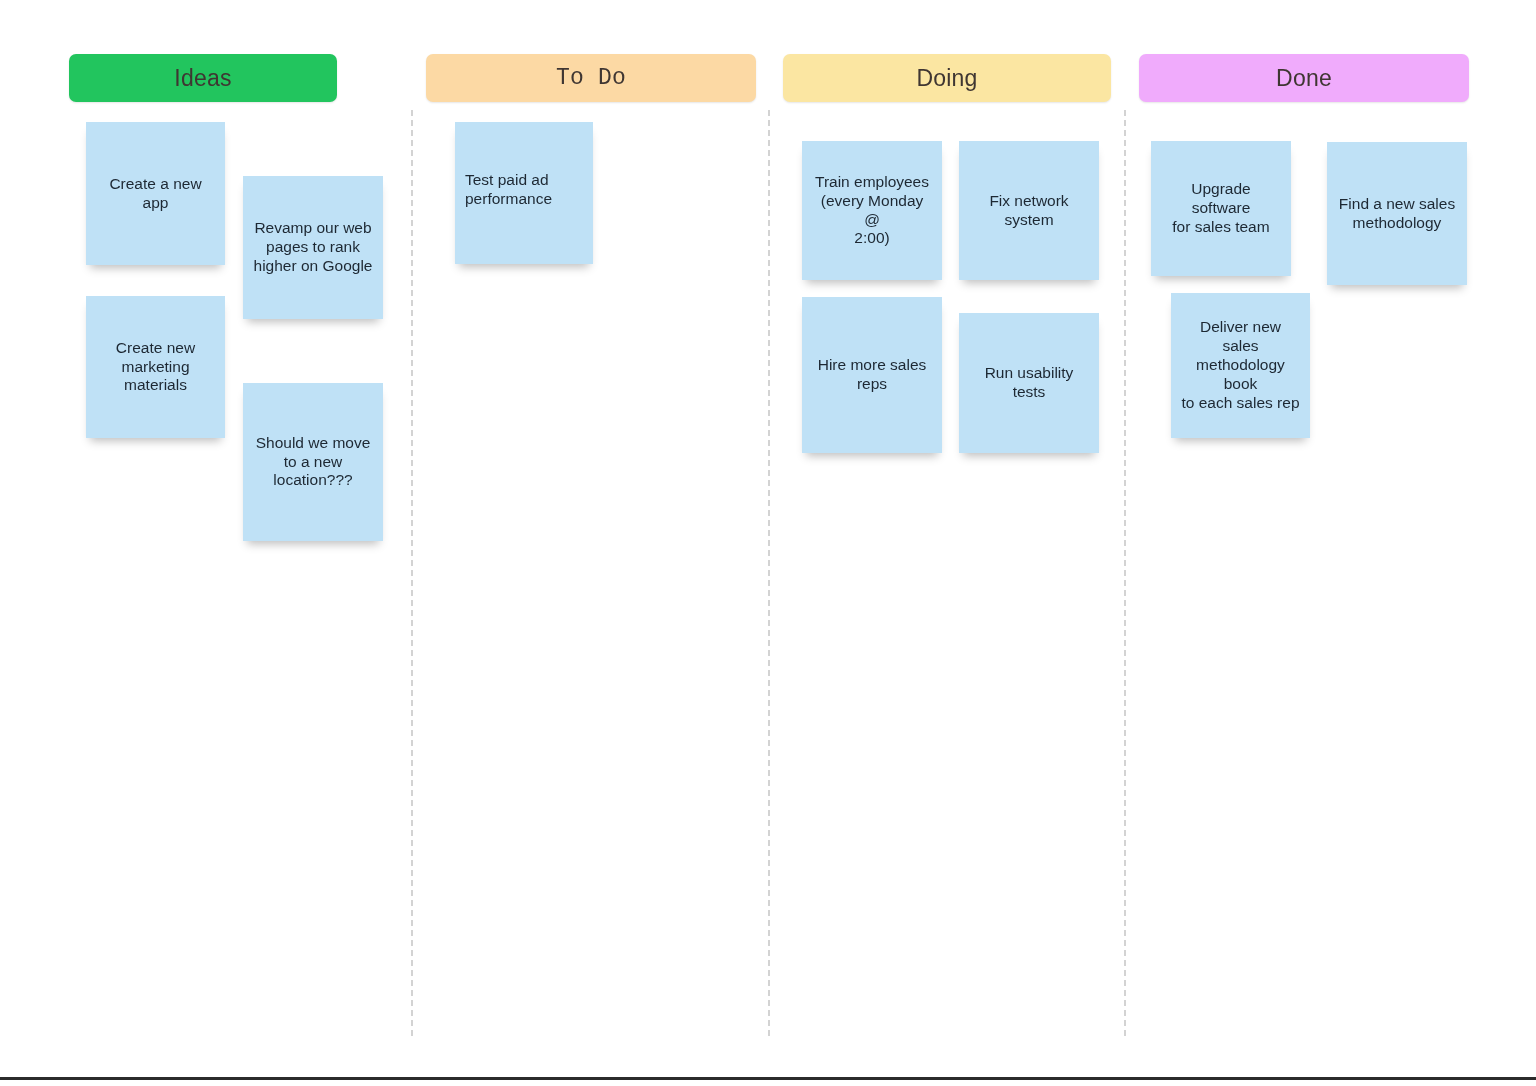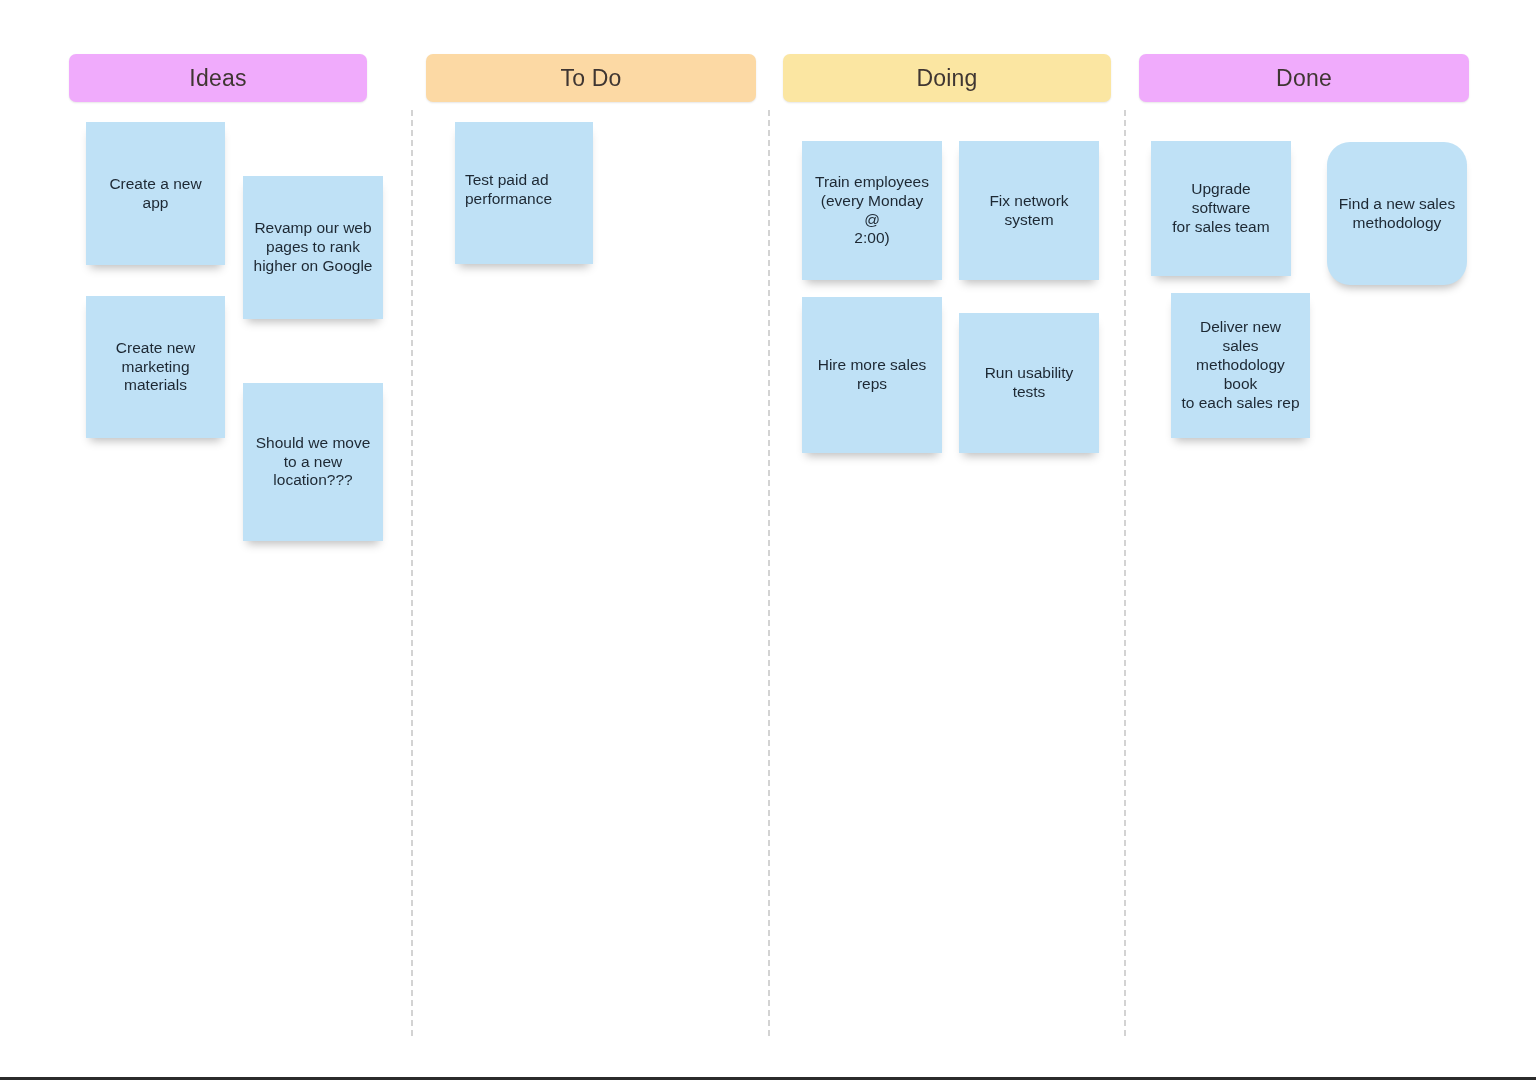--- a/index.html
+++ b/index.html
@@ -77,25 +77,25 @@
 </style>
 </head>
 <body>
 
 <div id="board">
 
   <div class="divider" style="left:411px;"></div>
   <div class="divider" style="left:768px;"></div>
   <div class="divider" style="left:1124px;"></div>
 
-  <div class="col-header" style="left:69px; top:54px; width:298px; background:#f0abfc;">
+  <div class="col-header" style="left:69px; top:54px; width:268px; background:#22c55e;">
     <span>Ideas</span>
   </div>
 
-  <div class="col-header" style="left:426px; top:54px; width:330px; background:#fcd9a4;">
+  <div class="col-header" style="left:426px; top:54px; width:330px; background:#fcd9a4;font-family:Liberation Mono, monospace;">
     <span>To Do</span>
   </div>
 
   <div class="col-header" style="left:783px; top:54px; width:328px; background:#fbe6a2;">
     <span>Doing</span>
   </div>
 
   <div class="col-header" style="left:1139px; top:54px; width:330px; background:#f0abfc;">
     <span>Done</span>
   </div>
@@ -145,21 +145,21 @@
 
   <div class="note" style="left:959px; top:313px; width:140px; height:140px;">
     <div class="note-text">Run usability tests</div>
   </div>
 
   <div class="note" style="left:1151px; top:141px; width:140px; height:135px;">
     <div class="note-text">Upgrade software
 for sales team</div>
   </div>
 
-  <div class="note" style="left:1327px; top:142px; width:140px; height:143px;border-radius:23px;">
+  <div class="note" style="left:1327px; top:142px; width:140px; height:143px;">
     <div class="note-text">Find a new sales
 methodology</div>
   </div>
 
   <div class="note" style="left:1171px; top:293px; width:139px; height:145px;">
     <div class="note-text">Deliver new sales
 methodology book
 to each sales rep</div>
   </div>
 

